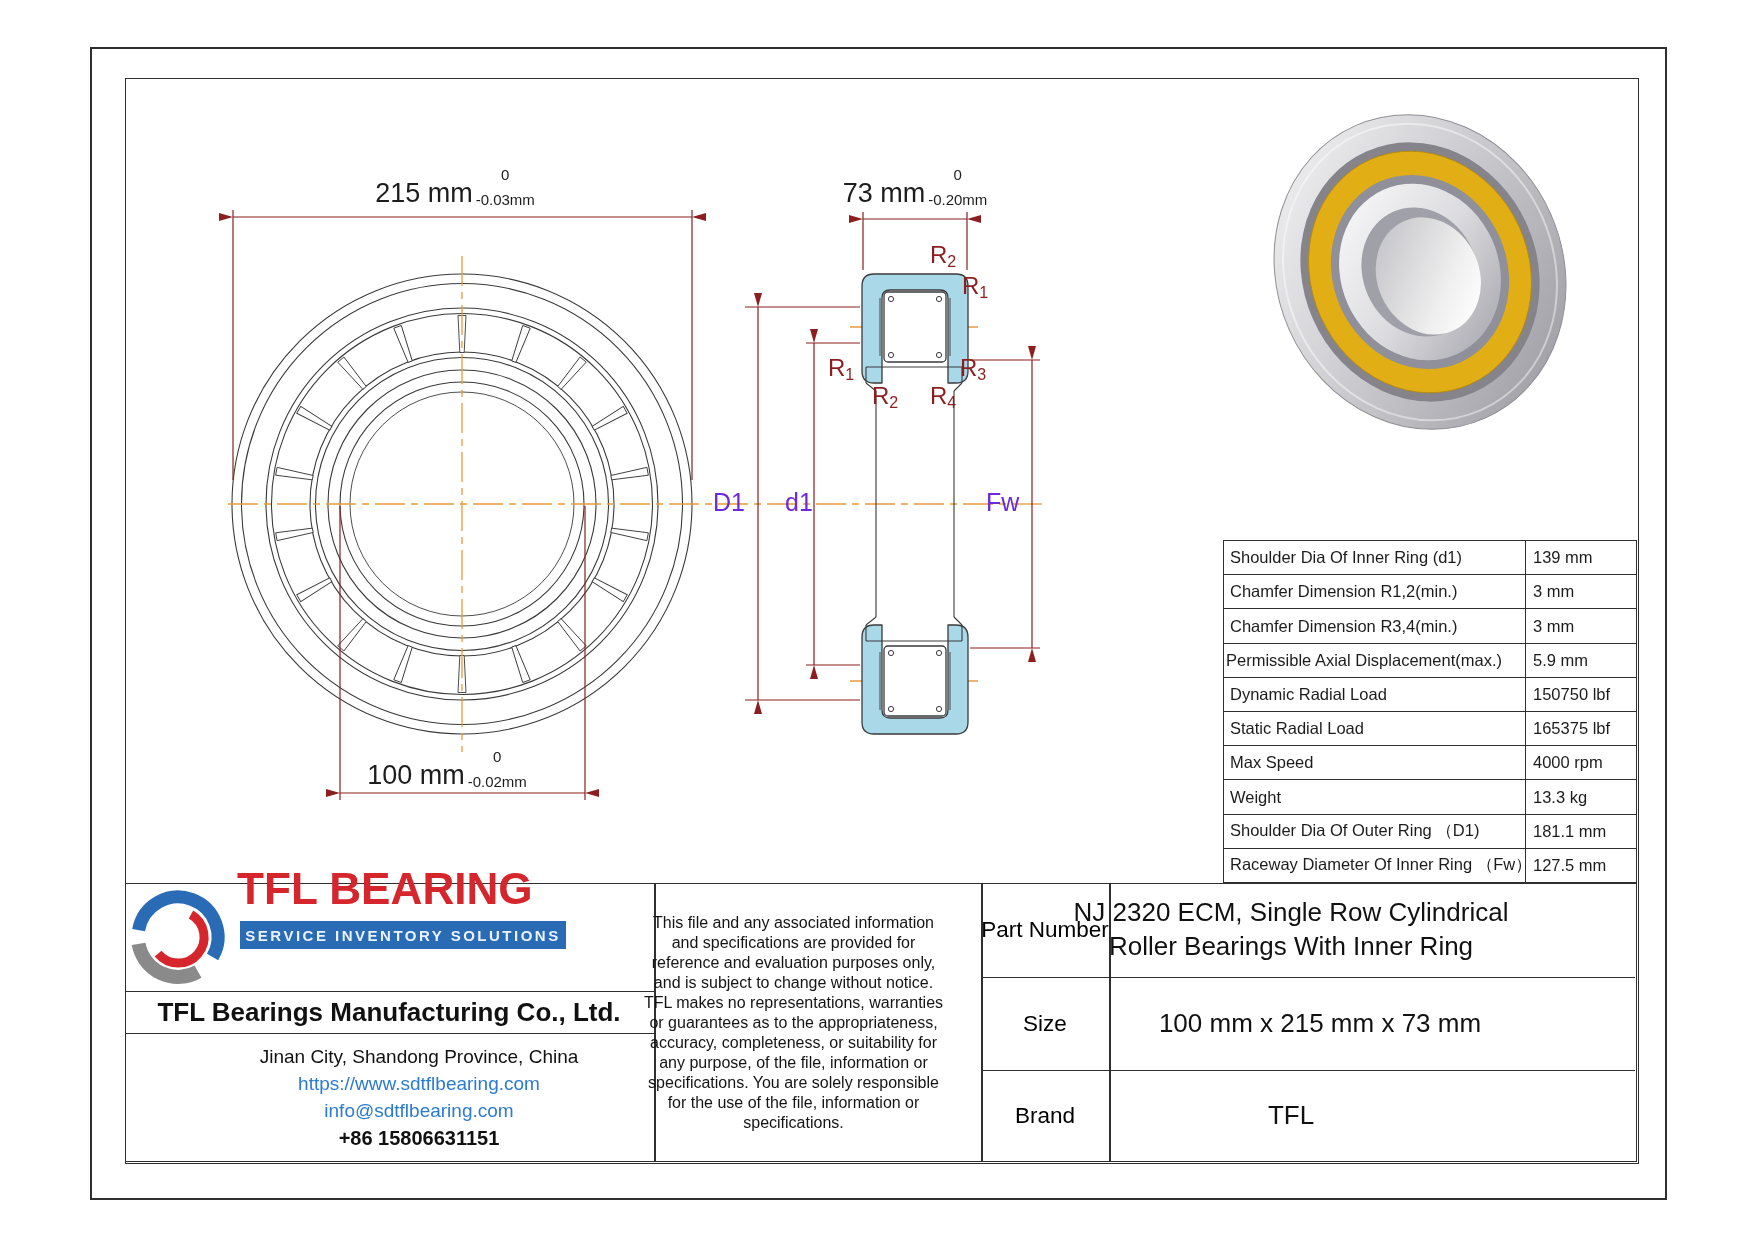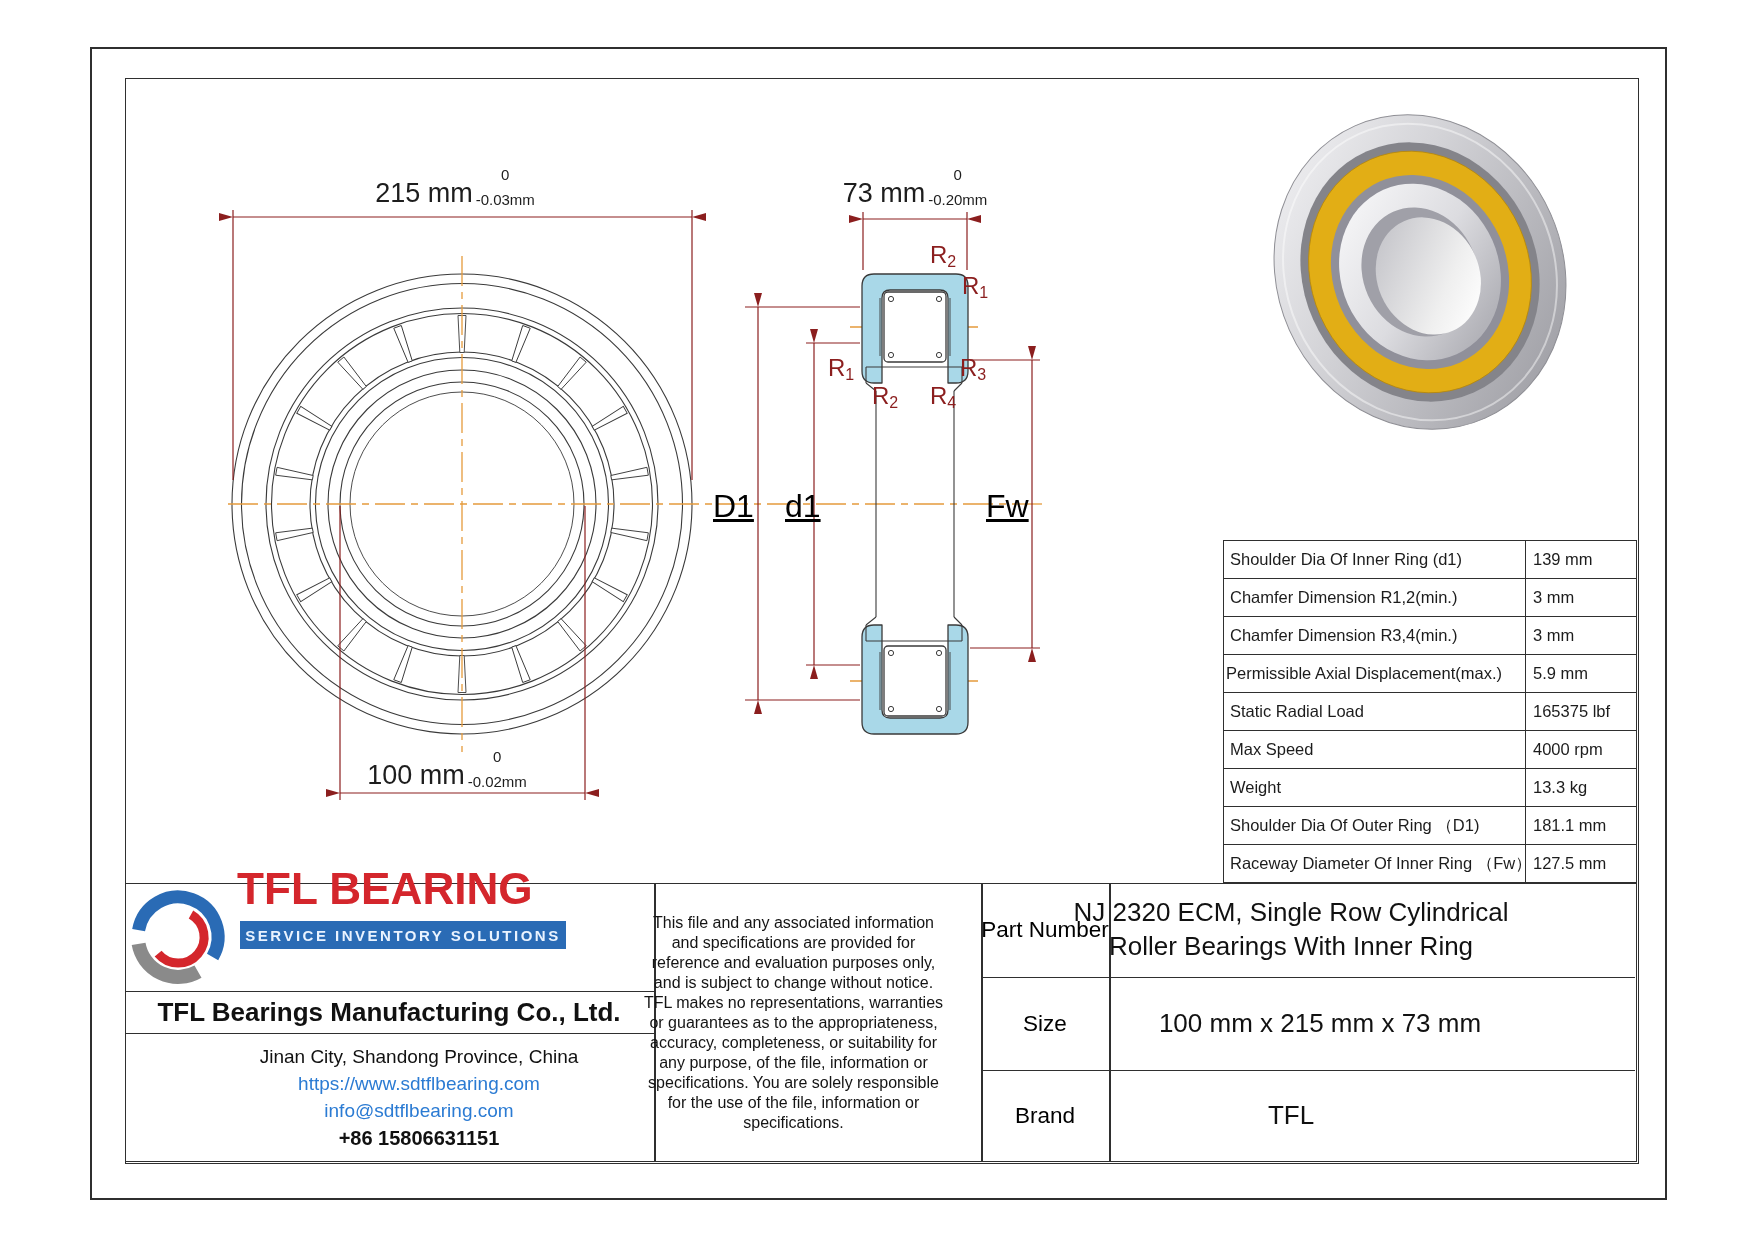--- a/index.html
+++ b/index.html
@@ -11,21 +11,21 @@
 
   
   .dim{position:absolute;display:flex;justify-content:center;align-items:flex-end;width:230px;height:44px;color:#1d1d1d;}
   .dim .main{font-size:27px;line-height:1;}
   .dim .tol{display:flex;flex-direction:column;justify-content:space-between;height:40px;margin-left:3px;font-size:15px;line-height:1;}
   .dim .tol .t{align-self:center;}
   .dim .tol .b{align-self:flex-start;}
 
   .rlabel{position:absolute;color:#8b1e1e;font-size:24px;line-height:1;}
   .rlabel .sub{font-size:16px;vertical-align:-4px;}
-  .axlabel{position:absolute;color:#000000;font-size:32px;line-height:1;text-decoration:underline;}
+  .axlabel{position:absolute;color:#6d28d9;font-size:25px;line-height:1;}
 
   
   .spec{position:absolute;left:1223px;top:540px;width:414px;height:343px;border:1.5px solid #2f2f2f;
         display:flex;flex-direction:column;box-sizing:border-box;background:transparent;}
   .spec-row{flex:1;display:flex;border-top:1.5px solid #2f2f2f;min-height:0;}
   .spec-row:first-child{border-top:none;}
   .spec-cell{display:flex;align-items:center;font-size:16.5px;color:#1c1c1c;white-space:nowrap;overflow:visible;}
   .spec-cell.lbl{width:302px;border-right:1.5px solid #2f2f2f;padding-left:6px;box-sizing:border-box;}
   .spec-cell.val{flex:1;padding-left:7px;}
 
@@ -255,20 +255,24 @@
       </div>
     <div class="spec-row">
         <div class="spec-cell lbl">Chamfer Dimension R3,4(min.)</div>
         <div class="spec-cell val">3 mm</div>
       </div>
     <div class="spec-row">
         <div class="spec-cell lbl" style="padding-left:2px;">Permissible Axial Displacement(max.)</div>
         <div class="spec-cell val">5.9 mm</div>
       </div>
     <div class="spec-row">
+        <div class="spec-cell lbl">Dynamic Radial Load</div>
+        <div class="spec-cell val">150750 lbf</div>
+      </div>
+    <div class="spec-row">
         <div class="spec-cell lbl">Static Radial Load</div>
         <div class="spec-cell val">165375 lbf</div>
       </div>
     <div class="spec-row">
         <div class="spec-cell lbl">Max Speed</div>
         <div class="spec-cell val">4000 rpm</div>
       </div>
     <div class="spec-row">
         <div class="spec-cell lbl">Weight</div>
         <div class="spec-cell val">13.3 kg</div>

